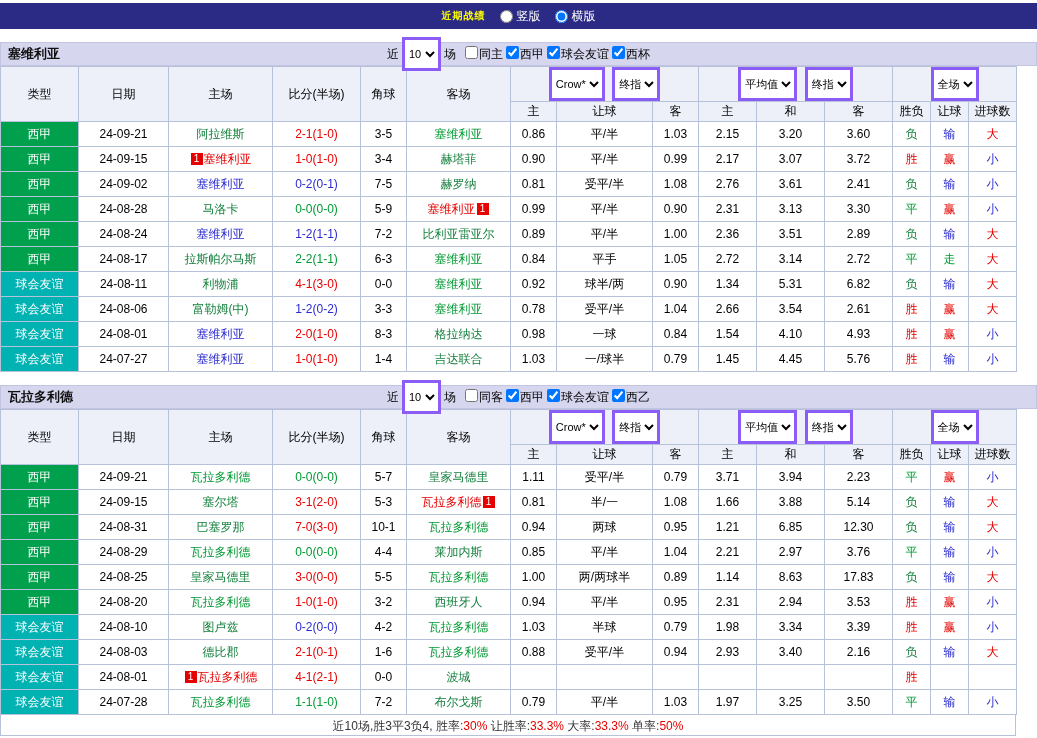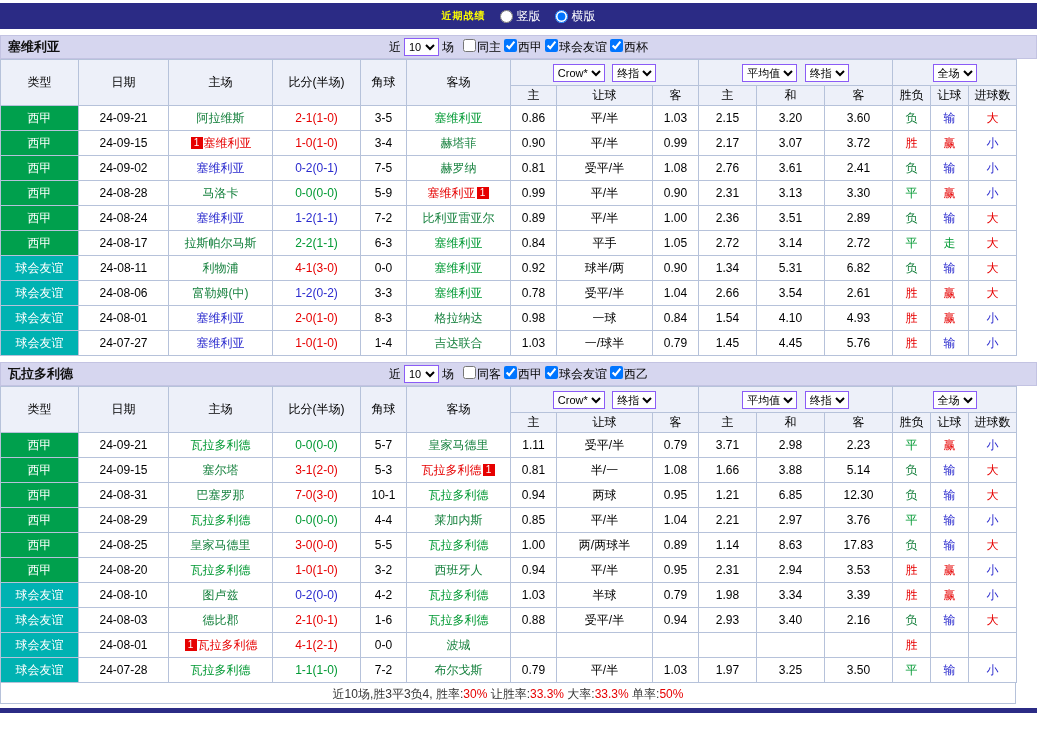--- a/index.html
+++ b/index.html
@@ -1,26 +1,26 @@
 <!DOCTYPE html>
 <html><head>
 <meta charset="utf-8">
 <style>
   *{box-sizing:border-box;margin:0;padding:0}
   html,body{background:#fff}
   body{width:1037px;font-family:"Liberation Sans","DejaVu Sans",sans-serif;font-size:12px;color:#000}
   .topbar{margin-top:3px;height:26px;background:#2b2b85;display:flex;align-items:center;justify-content:center;gap:14px}
   .topbar .title{color:#ffff00;font-weight:bold;font-size:10px;letter-spacing:1px}
   .topbar label{color:#fff;display:inline-flex;align-items:center;gap:4px;cursor:pointer}
-  .section{margin-top:6px}
+  .section{margin-top:13px}
   .section-bar{height:24px;background:#d6d6ef;border:1px solid #c3c3e2;display:flex;align-items:center;position:relative}
   .team-name{position:absolute;left:7px;font-weight:bold;font-size:13px;color:#111}
   .filters{margin:0 auto;display:flex;align-items:center;gap:3px}
   .filters label{display:inline-flex;align-items:flex-start;gap:1px;cursor:pointer}
-  select{font-size:11px;height:18px;border:1px solid #8b5cf6;background:#fff}
+  select{font-size:11px;height:34px;border:3px solid #8b5cf6;background:#fff}
   table{border-collapse:collapse;table-layout:fixed;width:1016px}
   th,td{border:1px solid #b6c2da;text-align:center;vertical-align:middle;white-space:nowrap;overflow:hidden;font-weight:normal}
   thead th{background:#edf0f9}
   tr.ctrl-row th{height:26px}
   tr.sub-row th{height:20px}
   tbody td{height:25px;background:#fff}
   .lg-green{background:#00a04d;color:#fff}
   .lg-teal{background:#00b2b2;color:#fff}
   .c-red{color:#e60000}
   .c-blue{color:#2a2ace}
@@ -377,21 +377,21 @@
           <td class="lg-green">西甲</td>
           <td>24-09-21</td>
           <td><span class="c-green">瓦拉多利德</span></td>
           <td class="c-green">0-0(0-0)</td>
           <td>5-7</td>
           <td><span class="c-black">皇家马德里</span></td>
           <td>1.11</td>
           <td>受平/半</td>
           <td>0.79</td>
           <td>3.71</td>
-          <td>2.98</td>
+          <td>3.94</td>
           <td>2.23</td>
           <td class="c-green">平</td>
           <td class="c-red">赢</td>
           <td class="c-blue">小</td>
         </tr>
         <tr>
           <td class="lg-green">西甲</td>
           <td>24-09-15</td>
           <td><span class="c-black">塞尔塔</span></td>
           <td class="c-red">3-1(2-0)</td>

